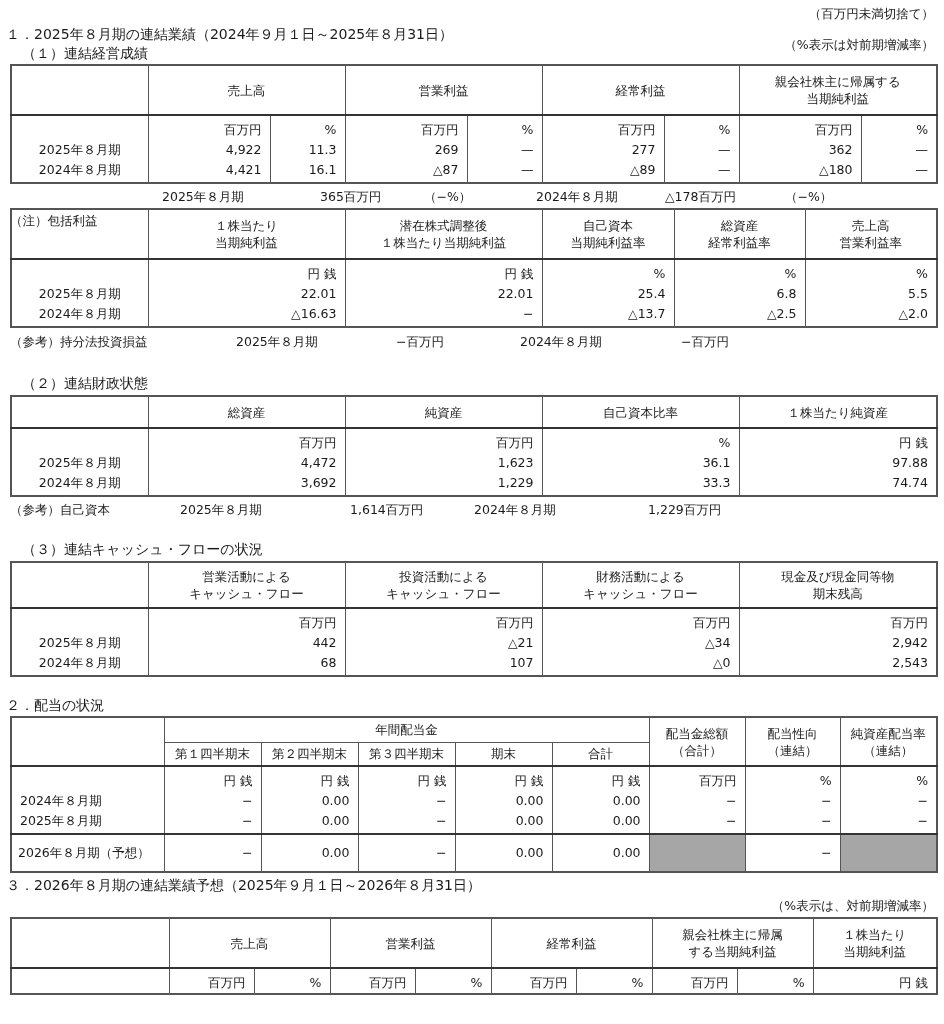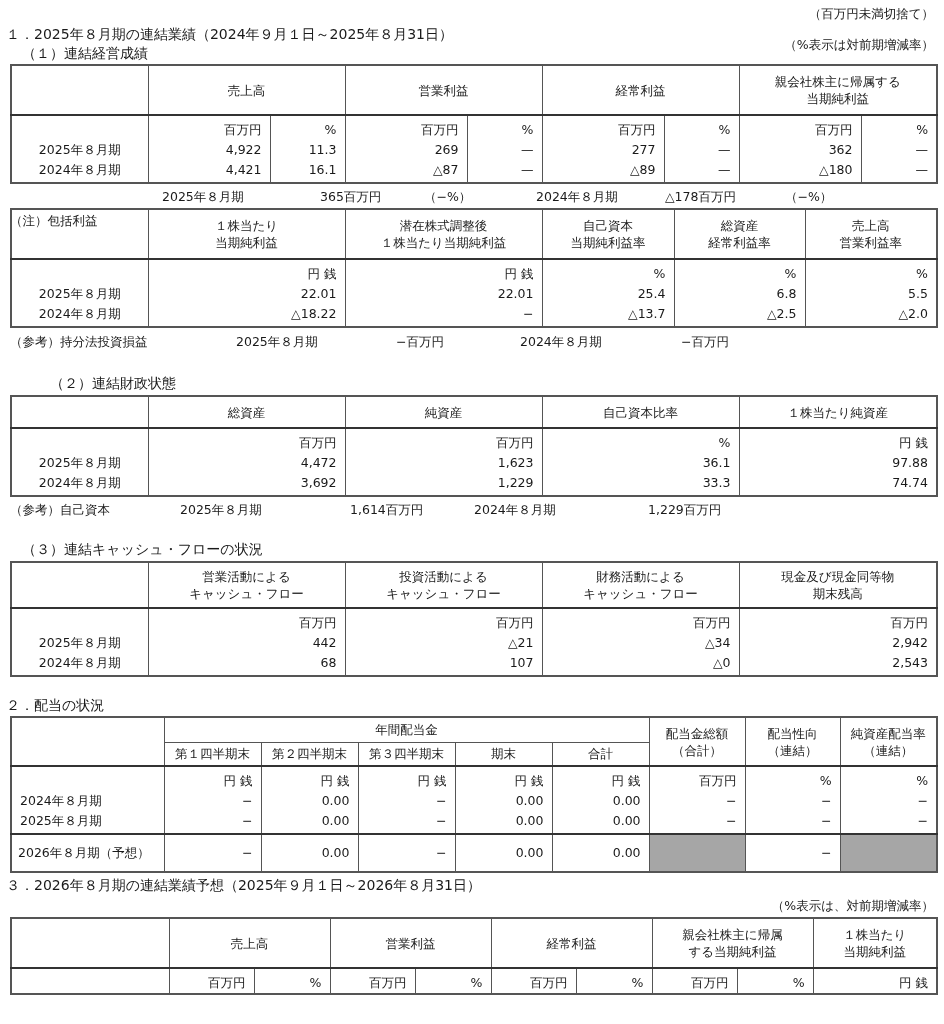--- a/index.html
+++ b/index.html
@@ -128,36 +128,36 @@
   <tr>
     <td class="c">2025年８月期</td>
     <td class="r">22.01</td>
     <td class="r">22.01</td>
     <td class="r">25.4</td>
     <td class="r">6.8</td>
     <td class="r">5.5</td>
   </tr>
   <tr class="bottom">
     <td class="c">2024年８月期</td>
-    <td class="r">△18.22</td>
+    <td class="r">△16.63</td>
     <td class="r">−</td>
     <td class="r">△13.7</td>
     <td class="r">△2.5</td>
     <td class="r">△2.0</td>
   </tr>
 </tbody>
   </table>
 
 <div class="abs note" style="left:10px; top:334px;">（参考）持分法投資損益</div>
 <div class="abs note" style="left:236px; top:334px;">2025年８月期</div>
 <div class="abs note" style="left:396px; top:334px;">−百万円</div>
 <div class="abs note" style="left:520px; top:334px;">2024年８月期</div>
 <div class="abs note" style="left:681px; top:334px;">−百万円</div>
 
-<div class="abs h2" style="left:22px; top:375px;margin-left:28px;">（２）連結財政状態</div>
+<div class="abs h2" style="left:22px; top:375px;">（２）連結財政状態</div>
 <table class="t" style="left:10px; top:395px; width:926px;">
   <colgroup>
     <col style="width:137px">
       <col style="width:197px">
       <col style="width:197px">
     <col style="width:197px">
       <col style="width:198px">
   </colgroup>
   <tbody>
       <tr style="height:32px">

